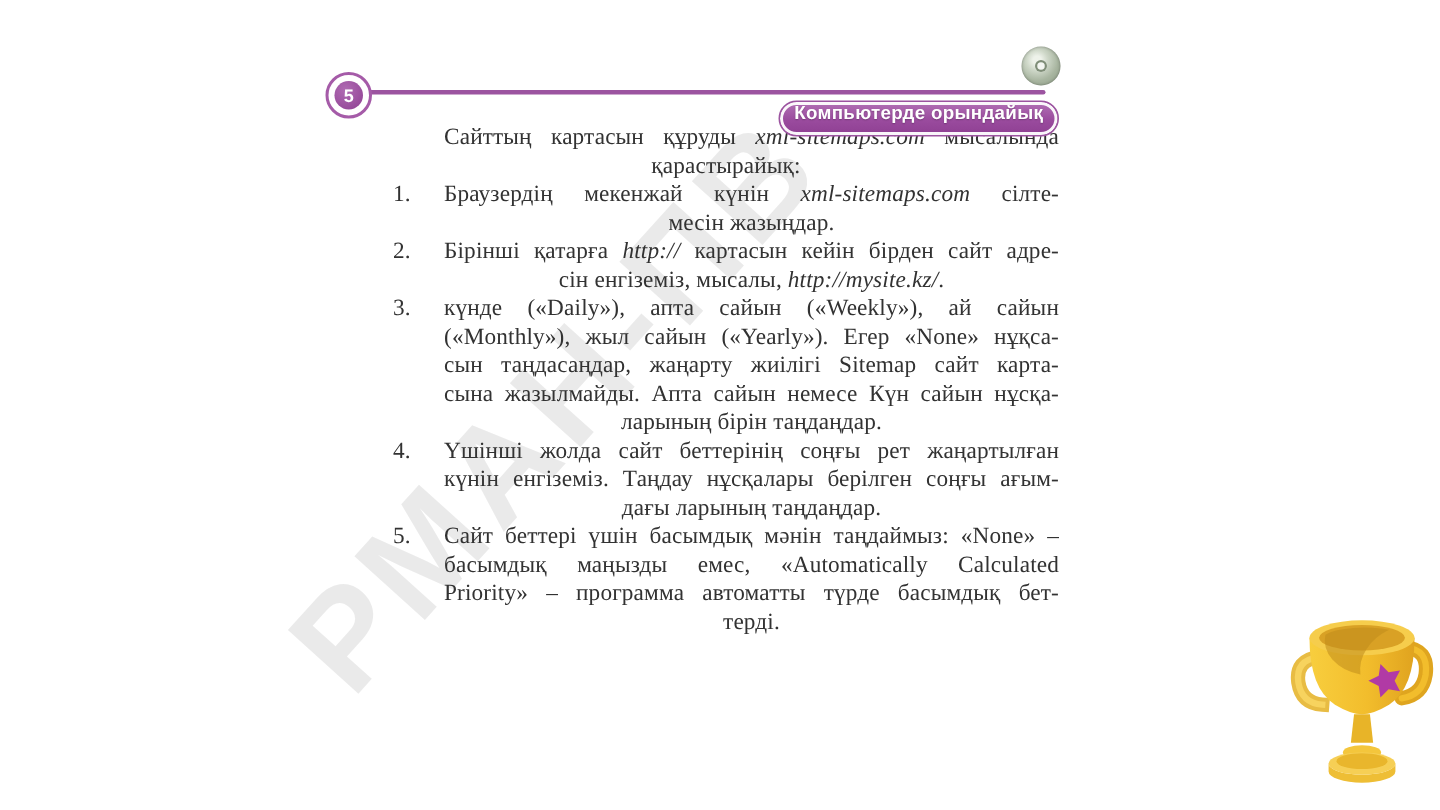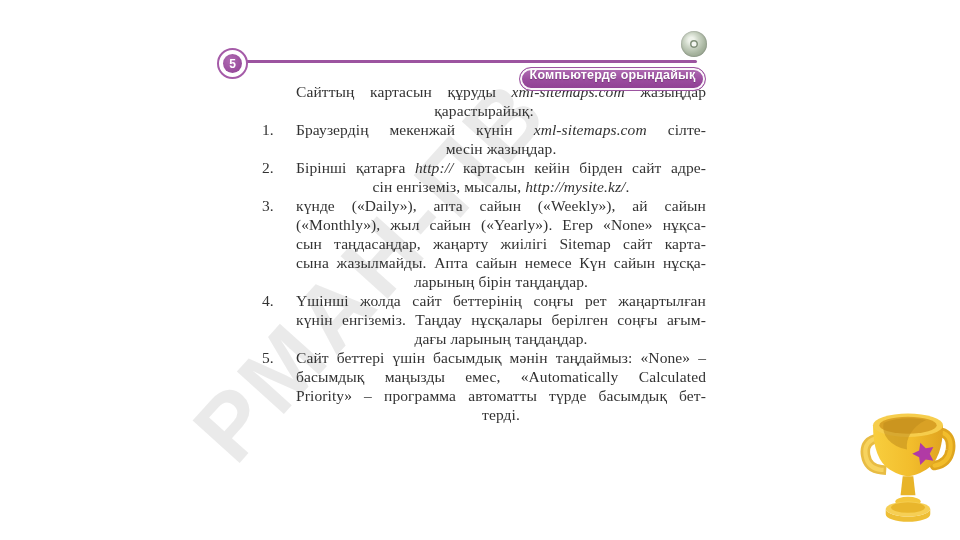--- a/index.html
+++ b/index.html
@@ -80,21 +80,21 @@
 <div class="cd-icon">
     <div class="hole"></div>
   </div>
 <div class="section-tab">
   <span class="lbl">Компьютерде орындайық</span>
 </div>
 
 <div class="textblock">
 
   <div class="para">
-    <div class="ln j indent"><span>Сайттың картасын құруды </span><i>xml-sitemaps.com</i><span> жазыңдар</span></div>
+    <div class="ln j indent"><span>Сайттың картасын құруды </span><i>xml-sitemaps.com</i><span> мысалында</span></div>
     <div class="ln">қарастырайық:</div>
   </div>
 
   <div class="item">
     <span class="num">1.</span>
     <div class="ln j"><span>Браузердің мекенжай күнін </span><i>xml-sitemaps.com</i><span> сілте-</span></div>
     <div class="ln">месін жазыңдар.</div>
   </div>
 
   <div class="item">

